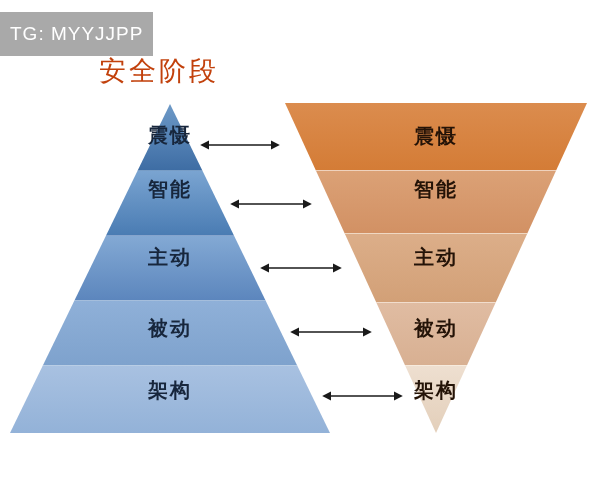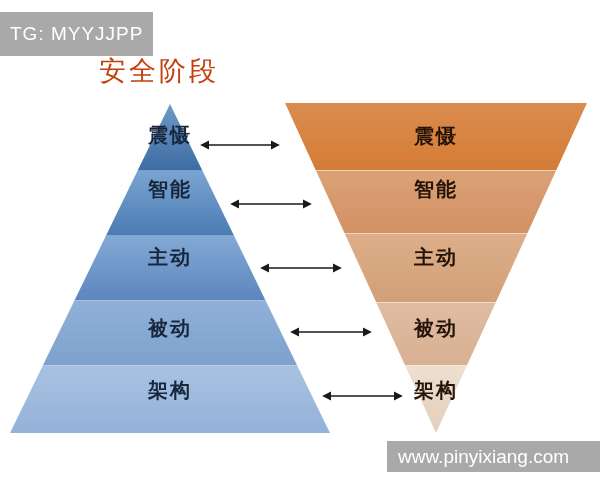--- a/index.html
+++ b/index.html
@@ -88,15 +88,14 @@
         <path d="M0,0 L10,5 L0,10 z" fill="#1a1a1a"></path>
       </marker>
     </defs>
     <line x1="202" y1="145" x2="278" y2="145" stroke="#1a1a1a" stroke-width="1.3" marker-start="url(#arr)" marker-end="url(#arr)"></line>
     <line x1="232" y1="204" x2="310" y2="204" stroke="#1a1a1a" stroke-width="1.3" marker-start="url(#arr)" marker-end="url(#arr)"></line>
     <line x1="262" y1="268" x2="340" y2="268" stroke="#1a1a1a" stroke-width="1.3" marker-start="url(#arr)" marker-end="url(#arr)"></line>
     <line x1="292" y1="332" x2="370" y2="332" stroke="#1a1a1a" stroke-width="1.3" marker-start="url(#arr)" marker-end="url(#arr)"></line>
     <line x1="324" y1="396" x2="401" y2="396" stroke="#1a1a1a" stroke-width="1.3" marker-start="url(#arr)" marker-end="url(#arr)"></line>
   </svg>
 
-  <div class="wm wm-bottom">www.pinyixiang.com</div>
 
 </div>
 
 </body></html>

